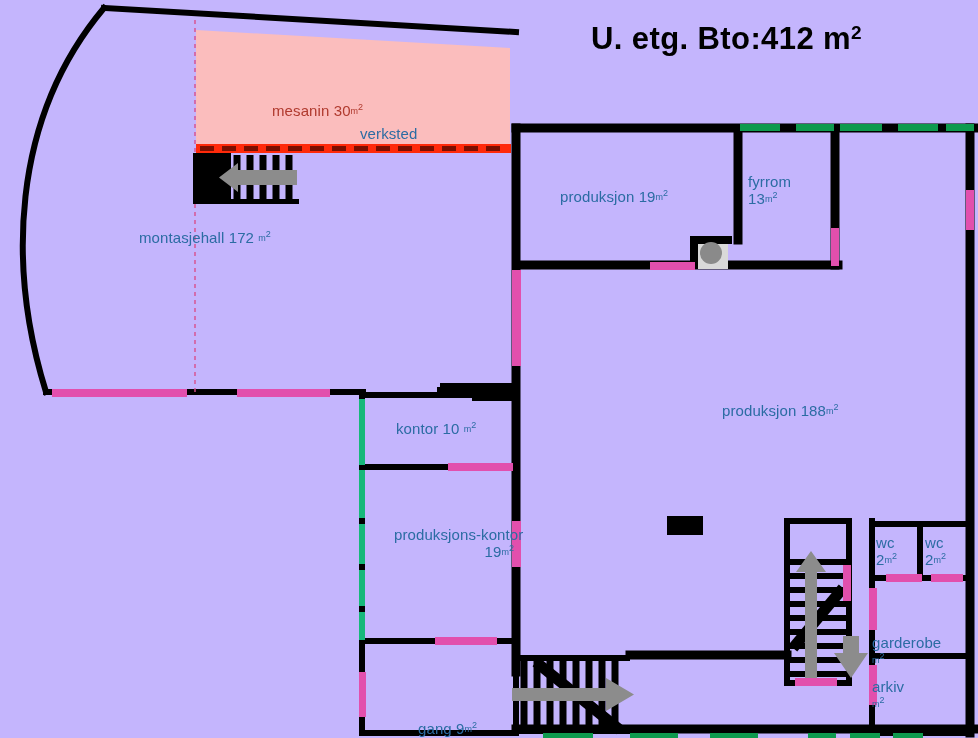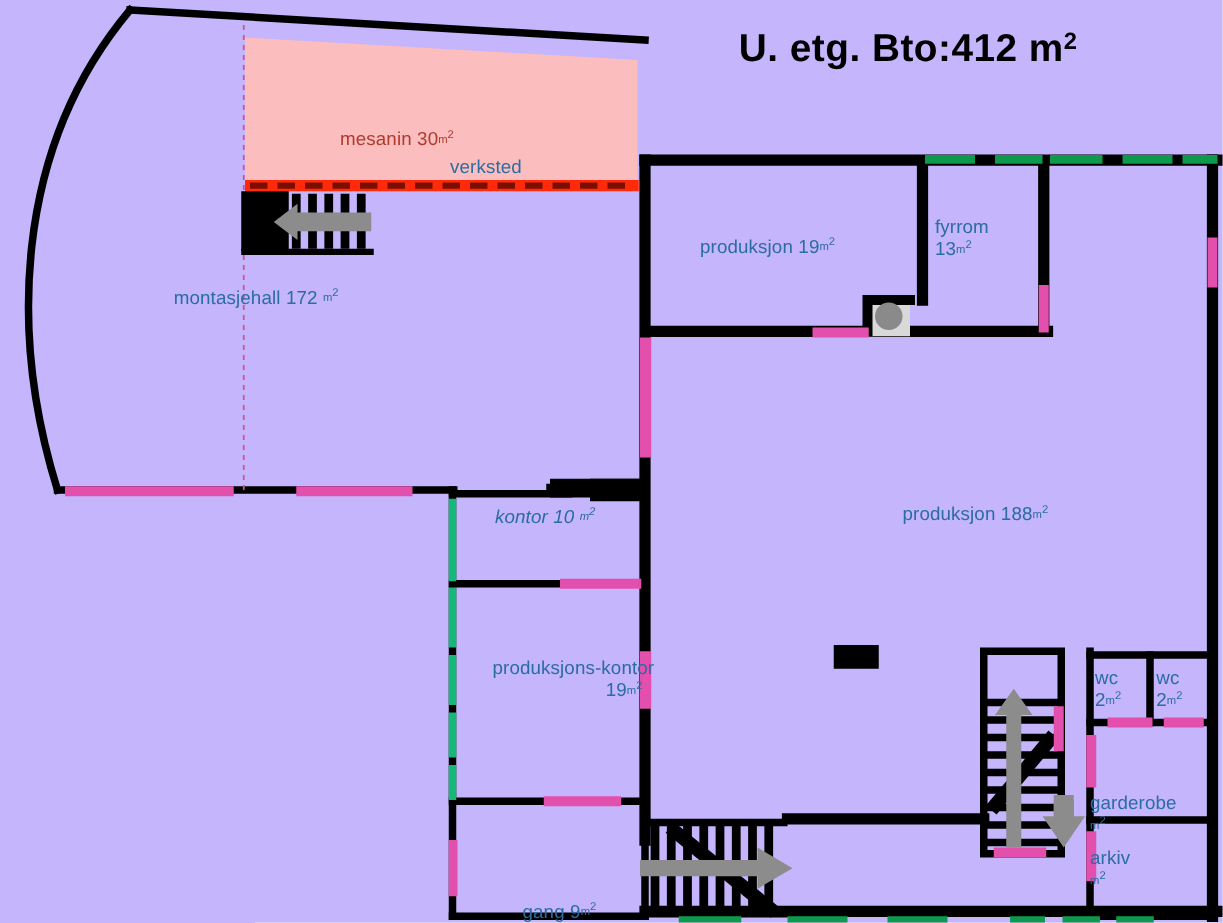--- a/index.html
+++ b/index.html
@@ -292,21 +292,21 @@
   <div class="lbl ctr" style="left:748px; top:173px; width:68px;">
     <div>fyrrom</div>
     <div><span>13</span><span class="u">m</span><span class="u" style="vertical-align:6px;">2</span></div>
   </div>
 
   <div class="lbl ctr" style="left:722px; top:402px;">
     <span>produksjon</span>
     <span>188</span><span class="u">m</span><span class="u" style="vertical-align:6px;">2</span>
   </div>
 
-  <div class="lbl ctr" style="left:396px; top:404px;font-style:italic;">
+  <div class="lbl ctr" style="left:396px; top:420px;">
     <span>kontor</span>
     <span>10</span> <span class="u">m</span><span class="u" style="vertical-align:6px;">2</span>
   </div>
 
   <div class="lbl" style="left:394px; top:526px; width:120px;">
     <div>produksjons-kontor</div>
     <div><span>19</span><span class="u">m</span><span class="u" style="vertical-align:6px;">2</span></div>
   </div>
 
   <div class="lbl ctr" style="left:418px; top:681px;margin-top:39px;">

